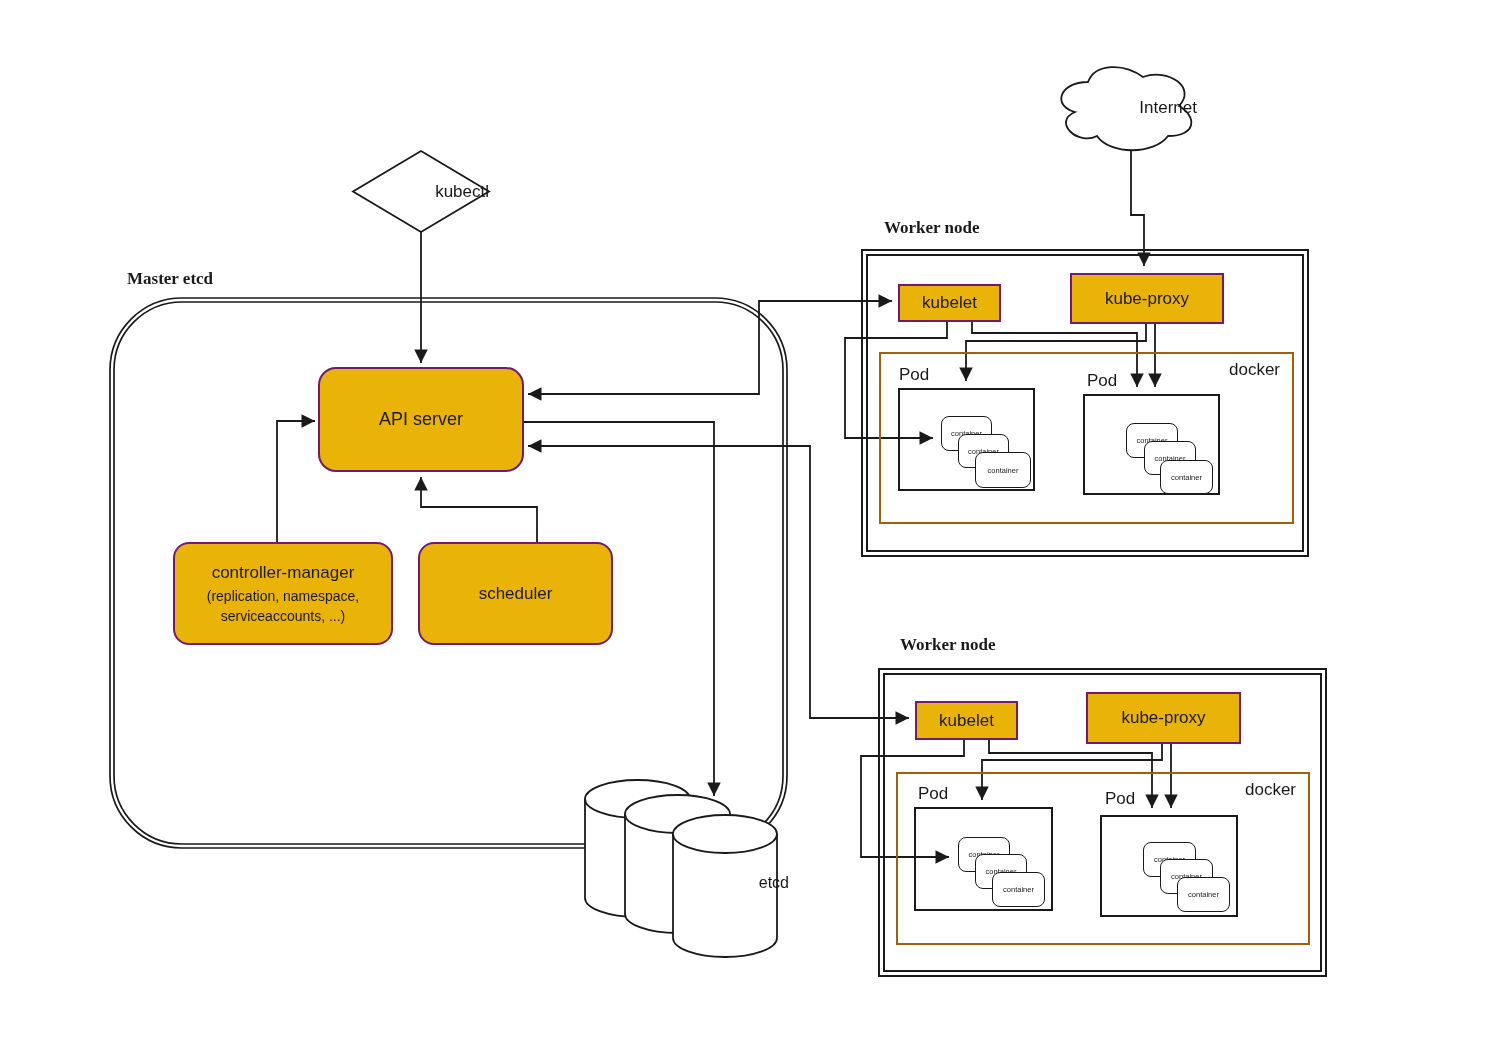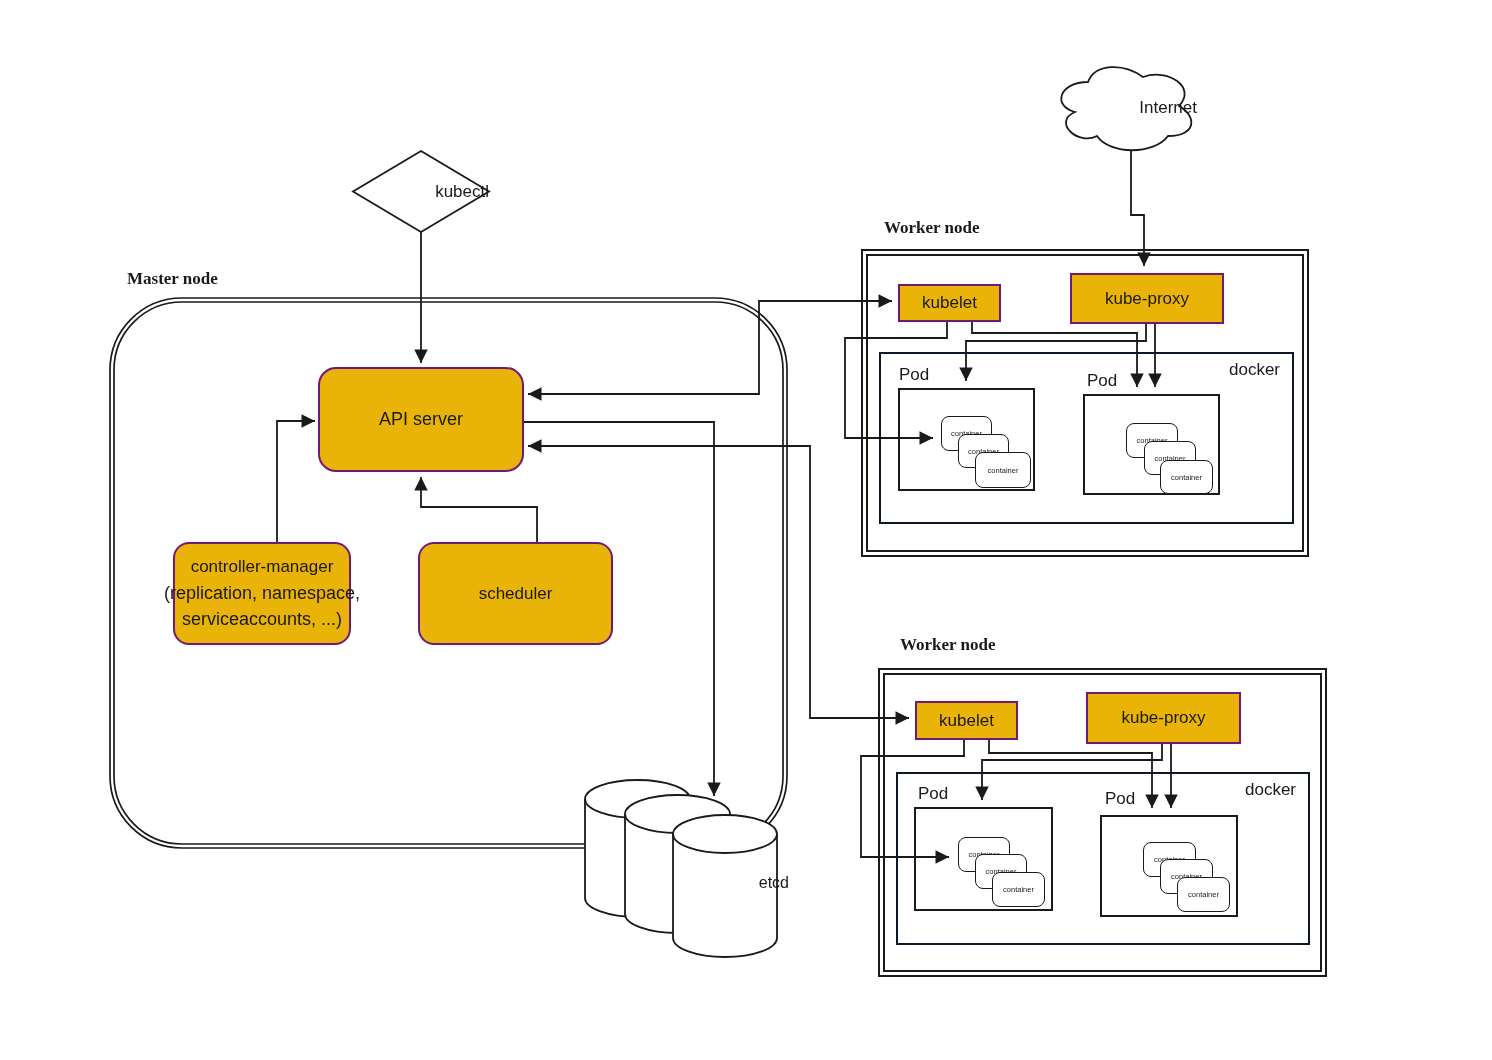--- a/index.html
+++ b/index.html
@@ -10,24 +10,24 @@
   #wires{position:absolute;left:0;top:0;width:1492px;height:1060px;}
   .node-title{position:absolute;font-size:17px;font-weight:bold;white-space:nowrap;font-family:Liberation Serif, serif;}
   .shape-label{position:absolute;font-size:16px;text-align:right;white-space:nowrap;}
   .box{
     position:absolute;border:2px solid #701a75;background:#eab308;box-sizing:border-box;
     display:flex;align-items:center;justify-content:center;font-size:17px;white-space:nowrap;
   }
   .box.rounded{border-radius:18px;align-items:center;}
   .cm-box{flex-direction:column;line-height:1.45;}
   .cm-title{font-size:17px;}
-  .cm-sub{font-size:18px;}
+  .cm-sub{font-size:14px;}
   .worker{position:absolute;border:2px solid #1a1a1a;box-sizing:border-box;background:transparent;}
   .worker-inner{position:absolute;inset:3px;border:2px solid #1a1a1a;}
-  .docker-box{position:absolute;border:2px solid #0f172a;box-sizing:border-box;background:transparent;}
+  .docker-box{position:absolute;border:2px solid #a16207;box-sizing:border-box;background:transparent;}
   .docker-label{position:absolute;top:6px;right:12px;font-size:17px;}
   .pod-box{position:absolute;border:2px solid #1a1a1a;box-sizing:border-box;background:transparent;}
   .pod-label{position:absolute;font-size:17px;}
   .card{
     position:absolute;border:1.5px solid #1a1a1a;border-radius:8px;background:#fff;box-sizing:border-box;
     display:flex;align-items:center;justify-content:center;font-size:7.5px;color:#222;
     overflow:hidden;white-space:nowrap;
   }
 </style>
 </head>
@@ -80,29 +80,29 @@
       <path d="M1146,322 L1146,341 L966,341 L966,381" marker-end="url(#arr)"></path>
       <path d="M1155,322 L1155,387" marker-end="url(#arr)"></path>
 
       <path d="M964,738 L964,756 L861,756 L861,857 L949,857" marker-end="url(#arr)"></path>
       <path d="M989,738 L989,753 L1152,753 L1152,808" marker-end="url(#arr)"></path>
       <path d="M1162,742 L1162,760 L982,760 L982,800" marker-end="url(#arr)"></path>
       <path d="M1171,742 L1171,808" marker-end="url(#arr)"></path>
     </g>
   </svg>
 
-  <div class="node-title" style="left:127px;top:269px;">Master node</div>
+  <div class="node-title" style="left:127px;top:269px;">Master etcd</div>
 
   <div class="shape-label" style="left:353px;top:182px;width:136px;font-size:17px;">kubectl</div>
 
   <div class="box rounded" style="left:318px;top:367px;width:206px;height:105px;font-size:18px;">
     <span>API server</span>
   </div>
 
-  <div class="box rounded cm-box" style="left:173px;top:542px;width:178px;height:103px;border-radius:16px;">
+  <div class="box rounded cm-box" style="left:173px;top:542px;width:220px;height:103px;border-radius:16px;">
     <span class="cm-title">controller-manager</span>
     <span class="cm-sub">(replication, namespace,</span>
     <span class="cm-sub">serviceaccounts, ...)</span>
   </div>
 
   <div class="box rounded" style="left:418px;top:542px;width:195px;height:103px;border-radius:16px;">
     <span>scheduler</span>
   </div>
 
   <div class="shape-label" style="left:673px;top:874px;width:116px;">etcd</div>

